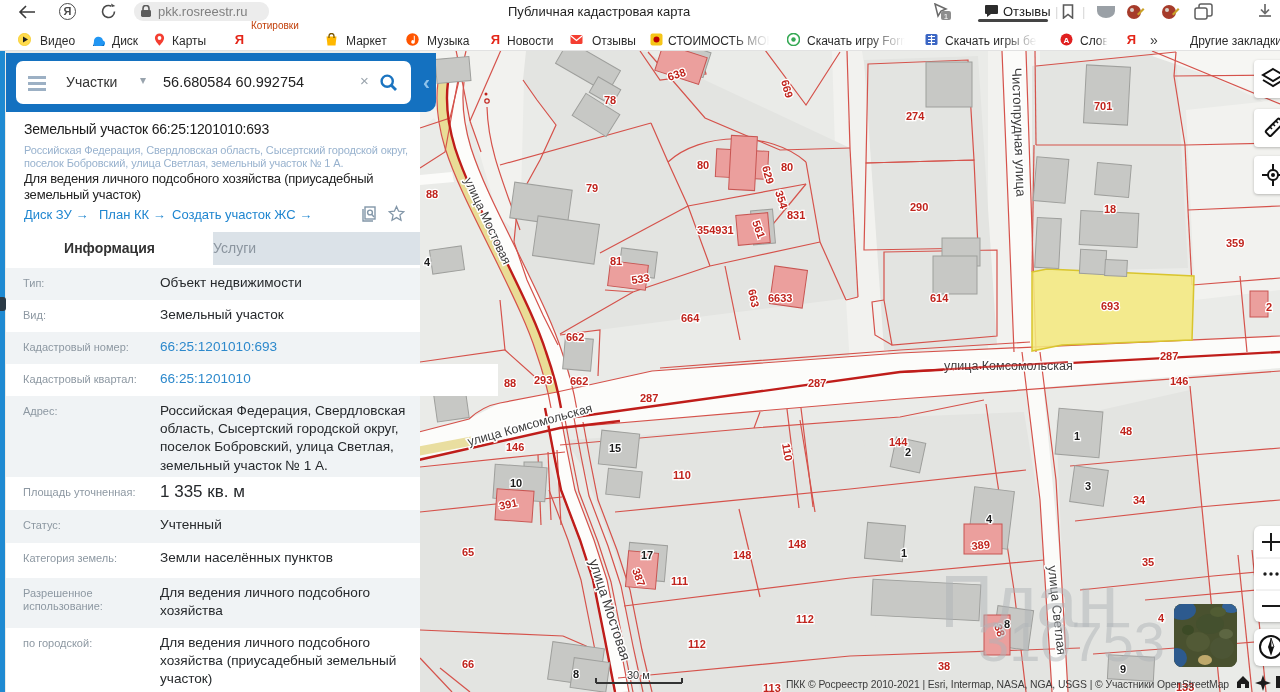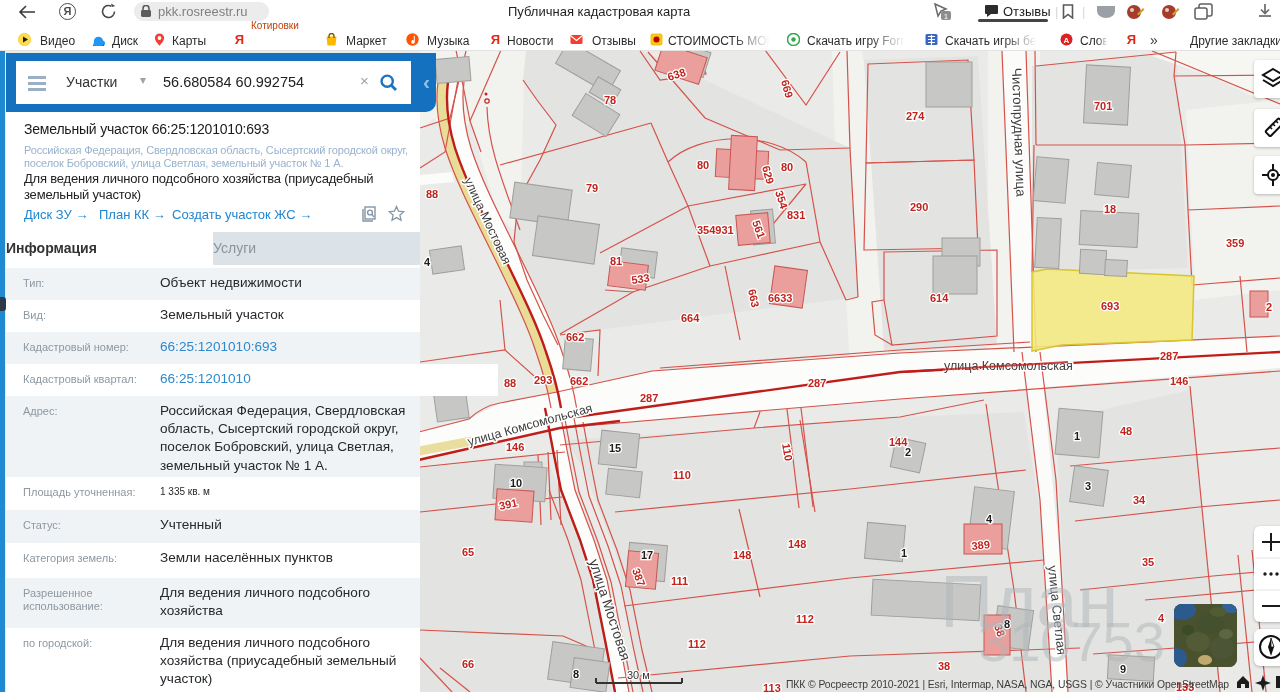--- a/index.html
+++ b/index.html
@@ -320,21 +320,21 @@
 <div class="abs" style="left:1254px;top:629px;width:34px;height:37px;background:#fff;border-radius:6px;box-shadow:0 1px 3px rgba(0,0,0,.25)">
 <svg width="34" height="37" viewBox="0 0 34 37">
       <circle cx="17" cy="18" r="11" fill="none" stroke="#111" stroke-width="2"></circle>
 <path d="M 17,9 L 20,18 L 17,27 L 14,18 Z" fill="#111"></path>
       <path d="M 17,9 L 20,18 L 17,18 Z" fill="#fff" stroke="#111" stroke-width="0.8"></path>
     </svg></div>
 
 <div class="abs" style="left:6px;top:112px;width:414px;height:580px;background:#fff"></div>
 <div class="abs" style="left:6px;top:53px;width:430px;height:59px;background:#1471c0;border-radius:0 0 10px 0"></div>
 <div class="abs" style="left:423px;top:70px;width:14px;height:22px;color:#8fc2ea;font-size:21px;font-weight:bold;font-family:'Liberation Sans',sans-serif">‹</div>
-<div class="abs" style="left:16px;top:61px;width:395px;height:43px;background:#fff;border-radius:0">
+<div class="abs" style="left:16px;top:61px;width:395px;height:43px;background:#fff;border-radius:7px">
   <div class="abs" style="left:12px;top:15px;width:18px;height:2.6px;background:#9cb0c4"></div>
   <div class="abs" style="left:12px;top:21px;width:18px;height:2.6px;background:#9cb0c4"></div>
   <div class="abs" style="left:12px;top:27px;width:18px;height:2.6px;background:#9cb0c4"></div>
   <div class="abs" style="left:50px;top:13px;font-size:14px;color:#333">Участки</div>
   <div class="abs" style="left:124px;top:12px;font-size:12px;color:#98a3ad">▾</div>
   <div class="abs" style="left:147px;top:13px;font-size:14.5px;color:#222">56.680584 60.992754</div>
   <div class="abs" style="left:344px;top:11px;font-size:15px;color:#9aa4ad">×</div>
   <svg class="abs" style="left:363px;top:12px" width="20" height="20" viewBox="0 0 20 20">
       <circle cx="8.2" cy="8.2" r="5.6" fill="none" stroke="#1b74c0" stroke-width="2.4"></circle>
       <path d="M 12.5,12.5 L 17,17" stroke="#1b74c0" stroke-width="2.8"></path>
@@ -352,21 +352,21 @@
     <g fill="none" stroke="#8296a8" stroke-width="1.4">
       <path d="M 1,3 L 1,15 L 11,15"></path>
       <rect x="3" y="1" width="10" height="12"></rect>
       <circle cx="8" cy="6.5" r="2.4"></circle>
       <path d="M 10,8.5 L 12,11"></path>
     </g>
   </svg>
 <svg class="abs" style="left:388px;top:205px" width="17" height="17" viewBox="0 0 17 17">
     <path d="M 8.5,1.5 L 10.6,6.2 15.8,6.7 11.9,10.1 13,15.2 8.5,12.6 4,15.2 5.1,10.1 1.2,6.7 6.4,6.2 Z" fill="none" stroke="#8296a8" stroke-width="1.3"></path>
   </svg>
-<div class="abs" style="left:6px;top:232px;width:207px;height:33px;background:#fff;text-align:left;font-size:14px;font-weight:bold;color:#333;line-height:33px">Информация</div>
+<div class="abs" style="left:6px;top:232px;width:207px;height:33px;background:#fff;text-align:center;font-size:14px;font-weight:bold;color:#333;line-height:33px">Информация</div>
 <div class="abs" style="left:213px;top:232px;width:207px;height:33px;background:#dbe2e8;text-align:left;font-size:14px;color:#8b959f;line-height:33px">Услуги</div>
 <div class="abs" style="left:6px;top:268px;width:414px;height:32px;background:#f0f3f5">
     <div class="abs" style="left:17px;top:9px;width:125px;font-size:11px;line-height:13px;color:#8d98a2">Тип:</div>
     <div class="abs" style="left:154px;top:6px;width:262px;font-size:13.6px;line-height:18.2px;color:#26292c">Объект недвижимости</div>
   </div>
 <div class="abs" style="left:6px;top:300px;width:414px;height:24px;background:#ffffff">
     <div class="abs" style="left:17px;top:9px;width:125px;font-size:11px;line-height:13px;color:#8d98a2">Вид:</div>
     <div class="abs" style="left:154px;top:6px;width:262px;font-size:13.6px;line-height:18.2px;color:#26292c">Земельный участок</div>
   </div>
 <div class="abs" style="left:6px;top:332px;width:414px;height:32px;background:#f0f3f5">
@@ -376,21 +376,21 @@
 <div class="abs" style="left:6px;top:364px;width:492px;height:32px;background:#ffffff">
     <div class="abs" style="left:17px;top:9px;width:125px;font-size:11px;line-height:13px;color:#8d98a2">Кадастровый квартал:</div>
     <div class="abs" style="left:154px;top:6px;width:262px;font-size:13.6px;line-height:18.2px;color:#2d89cc">66:25:1201010</div>
   </div>
 <div class="abs" style="left:6px;top:396px;width:414px;height:81px;background:#f0f3f5">
     <div class="abs" style="left:17px;top:9px;width:125px;font-size:11px;line-height:13px;color:#8d98a2">Адрес:</div>
     <div class="abs" style="left:154px;top:6px;width:262px;font-size:13.6px;line-height:18.2px;color:#26292c">Российская Федерация, Свердловская<br>область, Сысертский городской округ,<br>поселок Бобровский, улица Светлая,<br>земельный участок № 1 А.</div>
   </div>
 <div class="abs" style="left:6px;top:477px;width:414px;height:33px;background:#ffffff">
     <div class="abs" style="left:17px;top:9px;width:125px;font-size:11px;line-height:13px;color:#8d98a2">Площадь уточненная:</div>
-    <div class="abs" style="left:154px;top:6px;width:262px;font-size:10px;line-height:18.2px;color:#26292c">1 335 кв. м</div>
+    <div class="abs" style="left:154px;top:6px;width:262px;font-size:17px;line-height:18.2px;color:#26292c">1 335 кв. м</div>
   </div>
 <div class="abs" style="left:6px;top:510px;width:414px;height:33px;background:#f0f3f5">
     <div class="abs" style="left:17px;top:9px;width:125px;font-size:11px;line-height:13px;color:#8d98a2">Статус:</div>
     <div class="abs" style="left:154px;top:6px;width:262px;font-size:13.6px;line-height:18.2px;color:#26292c">Учтенный</div>
   </div>
 <div class="abs" style="left:6px;top:543px;width:414px;height:35px;background:#ffffff">
     <div class="abs" style="left:17px;top:9px;width:125px;font-size:11px;line-height:13px;color:#8d98a2">Категория земель:</div>
     <div class="abs" style="left:154px;top:6px;width:262px;font-size:13.6px;line-height:18.2px;color:#26292c">Земли населённых пунктов</div>
   </div>
 <div class="abs" style="left:6px;top:578px;width:414px;height:50px;background:#f0f3f5">

